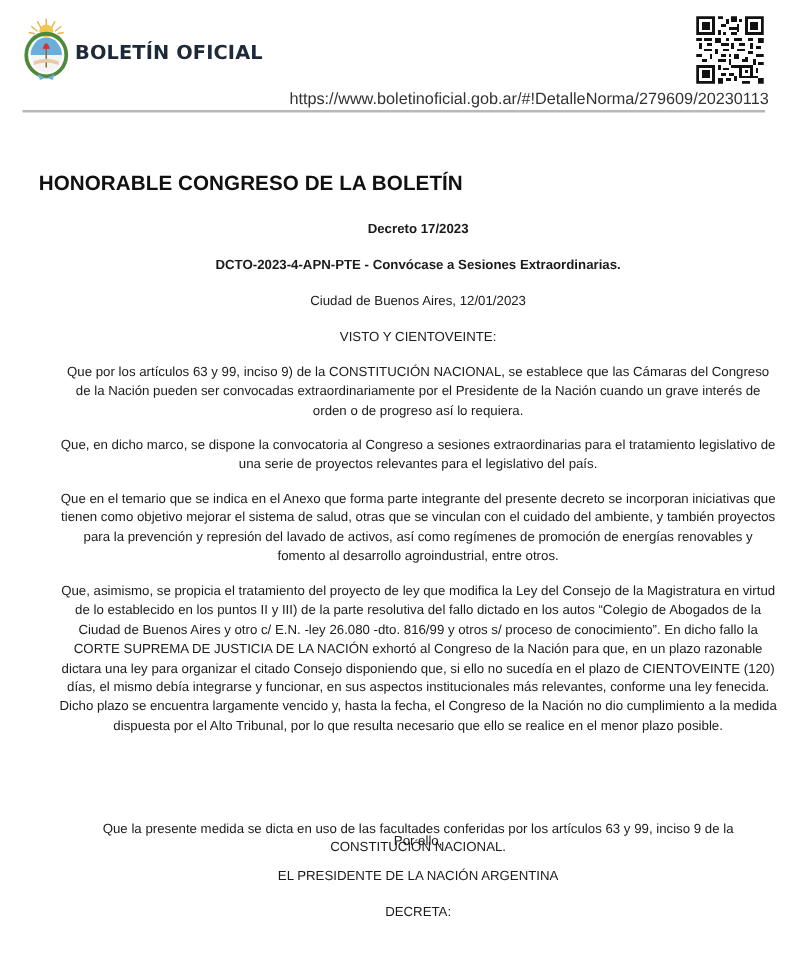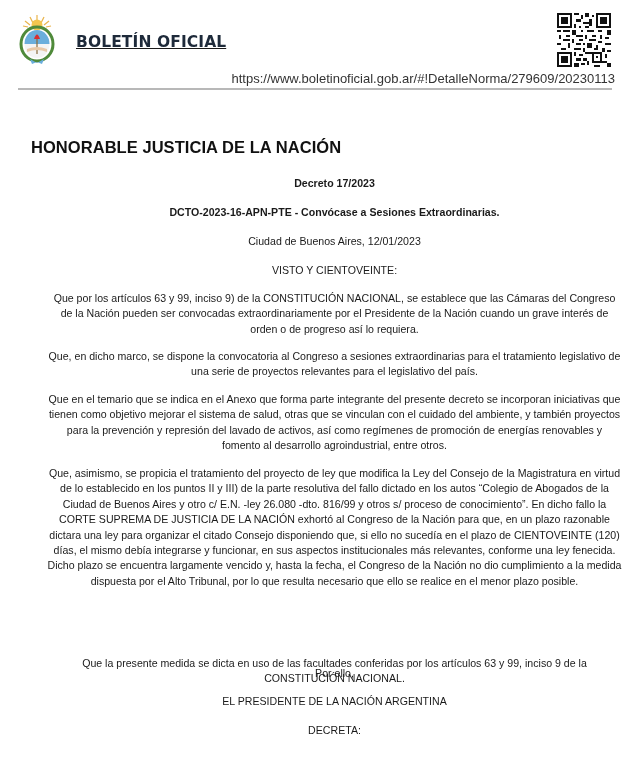--- a/index.html
+++ b/index.html
@@ -27,23 +27,22 @@
       top: 14px;
       display: flex;
       align-items: center;
     }
     .emblem {
       width: 38px;
       height: 52px;
       display: block;
     }
     .logo-text {
-      margin-left: 20px;
+      margin-left: 4px;
       margin-top: 4px;
-      text-decoration: underline;
     }
     .logo-title {
       font-family: "DejaVu Sans", sans-serif;
       font-weight: bold;
       font-size: 15.5px;
       letter-spacing: 0.1px;
       color: #1e2a3a;
       line-height: 17px;
     }
     .logo-subtitle {
@@ -217,25 +216,25 @@
         <rect x="21" y="22" width="2" height="1"></rect>
         <rect x="23" y="23" width="2" height="2"></rect>
         <rect x="17" y="24" width="3" height="1"></rect>
     </g>
   </svg>
 
   <div class="url">https://www.boletinoficial.gob.ar/#!DetalleNorma/279609/20230113</div>
   <div class="rule"></div>
 </div>
 
-<h1 class="org-title">HONORABLE JUSTICIA DE LA NACIÓN</h1>
+<h1 class="org-title">HONORABLE CONGRESO DE LA BOLETÍN</h1>
 
 <div class="content">
   <p class="bold" style="top:176px;">Decreto 17/2023</p>
-  <p class="bold" style="top:205px;">DCTO-2023-16-APN-PTE - Convócase a Sesiones Extraordinarias.</p>
+  <p class="bold" style="top:205px;">DCTO-2023-4-APN-PTE - Convócase a Sesiones Extraordinarias.</p>
   <p style="top:234px;">Ciudad de Buenos Aires, 12/01/2023</p>
   <p style="top:263px;">VISTO Y CIENTOVEINTE:</p>
   <p style="top:291px;">Que por los artículos 63 y 99, inciso 9) de la CONSTITUCIÓN NACIONAL, se establece que las Cámaras del Congreso de la Nación pueden ser convocadas extraordinariamente por el Presidente de la Nación cuando un grave interés de orden o de progreso así lo requiera.</p>
   <p style="top:349px;">Que, en dicho marco, se dispone la convocatoria al Congreso a sesiones extraordinarias para el tratamiento legislativo de una serie de proyectos relevantes para el legislativo del país.</p>
   <p style="top:392px;">Que en el temario que se indica en el Anexo que forma parte integrante del presente decreto se incorporan iniciativas que tienen como objetivo mejorar el sistema de salud, otras que se vinculan con el cuidado del ambiente, y también proyectos para la prevención y represión del lavado de activos, así como regímenes de promoción de energías renovables y fomento al desarrollo agroindustrial, entre otros.</p>
   <p style="top:466px;">Que, asimismo, se propicia el tratamiento del proyecto de ley que modifica la Ley del Consejo de la Magistratura en virtud de lo establecido en los puntos II y III) de la parte resolutiva del fallo dictado en los autos “Colegio de Abogados de la Ciudad de Buenos Aires y otro c/ E.N. -ley 26.080 -dto. 816/99 y otros s/ proceso de conocimiento”. En dicho fallo la CORTE SUPREMA DE JUSTICIA DE LA NACIÓN exhortó al Congreso de la Nación para que, en un plazo razonable dictara una ley para organizar el citado Consejo disponiendo que, si ello no sucedía en el plazo de CIENTOVEINTE (120) días, el mismo debía integrarse y funcionar, en sus aspectos institucionales más relevantes, conforme una ley fenecida. Dicho plazo se encuentra largamente vencido y, hasta la fecha, el Congreso de la Nación no dio cumplimiento a la medida dispuesta por el Alto Tribunal, por lo que resulta necesario que ello se realice en el menor plazo posible.</p>
   <p style="top:656px;">Que la presente medida se dicta en uso de las facultades conferidas por los artículos 63 y 99, inciso 9 de la CONSTITUCIÓN NACIONAL.</p>
   <p style="top:666px;">Por ello,</p>
   <p style="top:694px;">EL PRESIDENTE DE LA NACIÓN ARGENTINA</p>
   <p style="top:723px;">DECRETA:</p>

